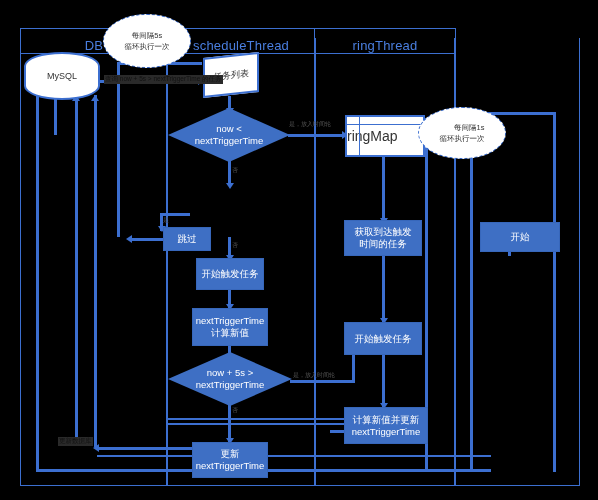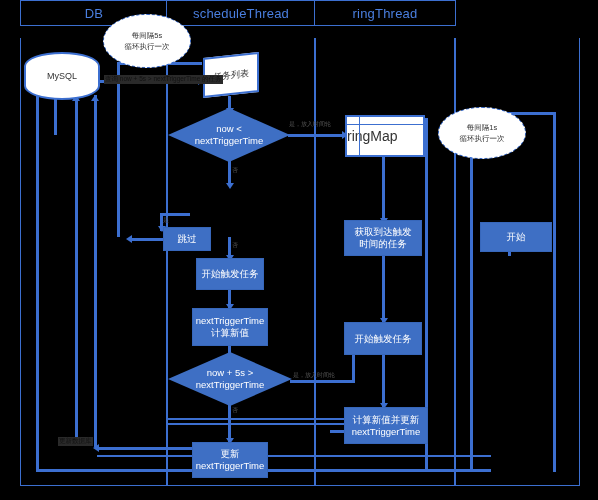--- a/index.html
+++ b/index.html
@@ -1,20 +1,20 @@
 <!DOCTYPE html>
 <html><head>
 <meta charset="utf-8">
 <style>
   html,body{margin:0;padding:0;background:#000;}
   #stage{position:relative;width:598px;height:500px;background:#000;
          font-family:"Liberation Sans","DejaVu Sans",sans-serif;overflow:hidden;}
-  .lane-head{position:absolute;top:0;height:24px;border:1.5px solid #3c6fd0;
+  .lane-head{position:absolute;top:28px;height:24px;border:1.5px solid #3c6fd0;
              background:#000;color:#4a7fe0;font-size:13px;display:flex;
-             align-items:center;justify-content:center;letter-spacing:.2px;}
+             align-items:flex-end;justify-content:center;letter-spacing:.2px;}
   .lane-body{position:absolute;top:38px;bottom:14px;border-left:1.5px solid #3c6fd0;
              border-right:1.5px solid #3c6fd0;border-bottom:1.5px solid #3c6fd0;}
   .node{position:absolute;background:#3e6fc4;border:1px solid #3767bb;color:#fff;
         font-size:9.5px;line-height:12px;display:flex;align-items:center;
         justify-content:center;text-align:center;box-sizing:border-box;}
   .diamond{position:absolute;display:flex;align-items:center;justify-content:center;}
   .diamond .dshape{position:absolute;inset:0;background:#3e6fc4;
         clip-path:polygon(50% 0,100% 50%,50% 100%,0 50%);}
   .diamond .dtext{position:relative;color:#fff;font-size:9.5px;line-height:12px;
         text-align:center;z-index:2;}
@@ -193,31 +193,31 @@
 
   <div class="node" style="left:344px;top:322px;width:78px;height:33px;">
     <span>开始触发任务</span>
   </div>
 
   <div class="node" style="left:344px;top:407px;width:84px;height:37px;white-space:pre-line;">
     <span>计算新值并更新
 nextTriggerTime</span>
   </div>
 
-  <div class="node" style="left:480px;top:222px;width:72px;height:30px;">
+  <div class="node" style="left:480px;top:222px;width:80px;height:30px;">
     <span>开始</span>
   </div>
 
   <div class="bub" style="left:103px;top:14px;width:86px;height:52px;">
     <div>
       <div>每间隔5s</div>
       <div>循环执行一次</div>
     </div>
   </div>
 
-  <div class="bub" style="left:438px;top:107px;width:86px;height:50px;">
+  <div class="bub" style="left:418px;top:107px;width:86px;height:50px;text-align:right;">
     <div>
       <div>每间隔1s</div>
       <div>循环执行一次</div>
     </div>
   </div>
 
 </div>
 
 </body></html>

